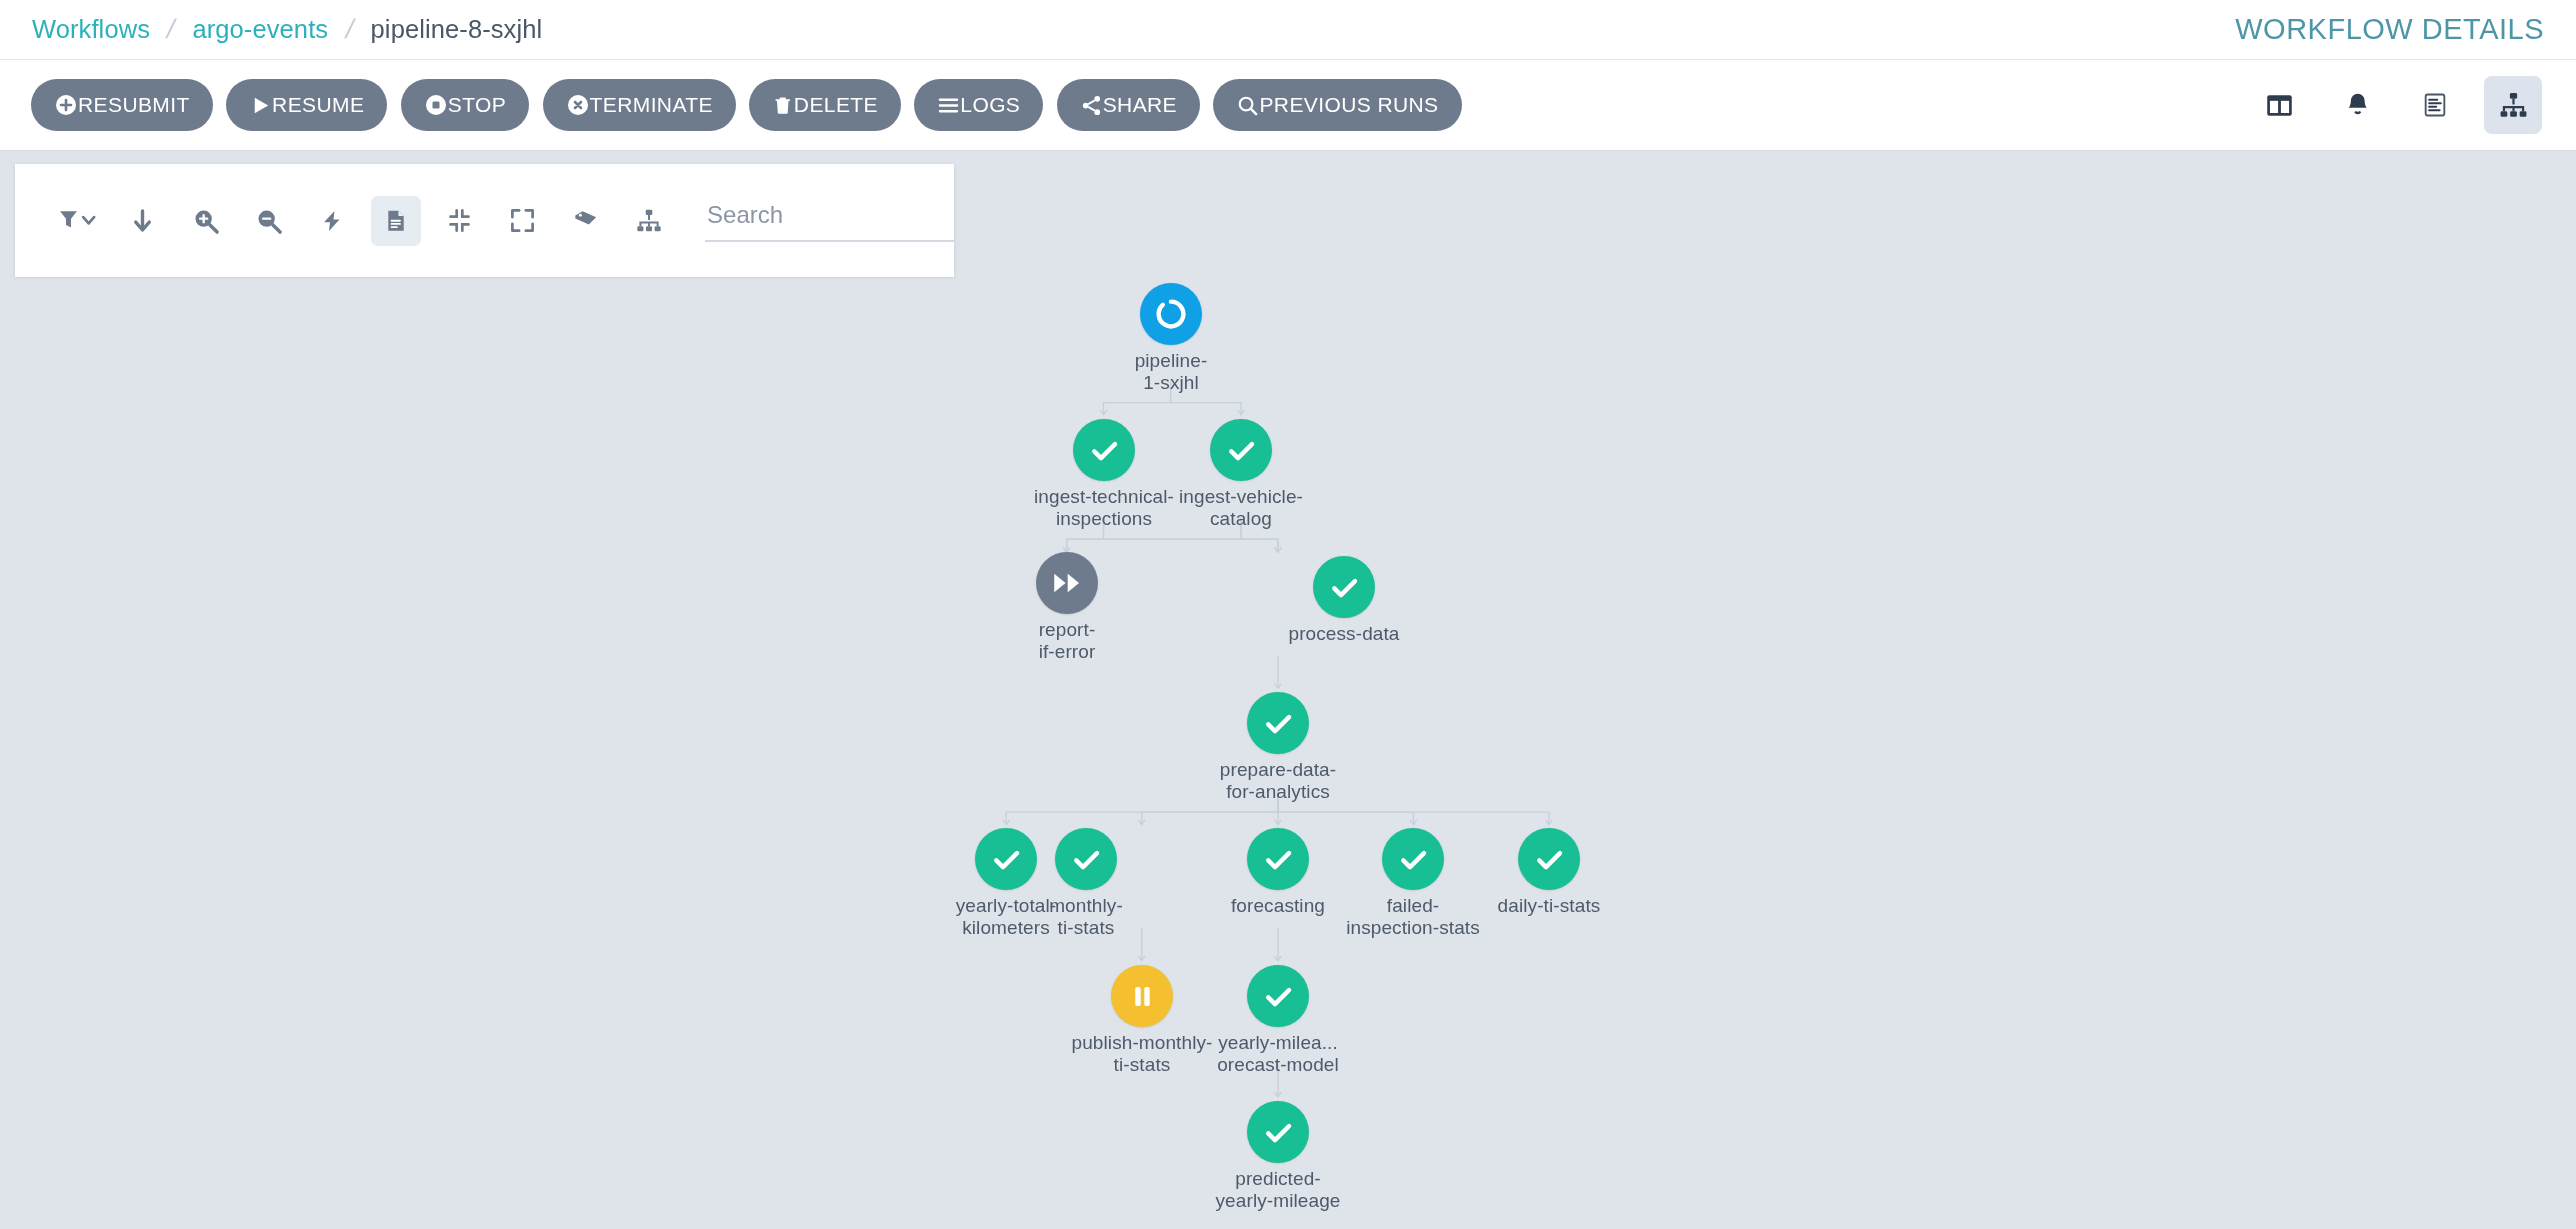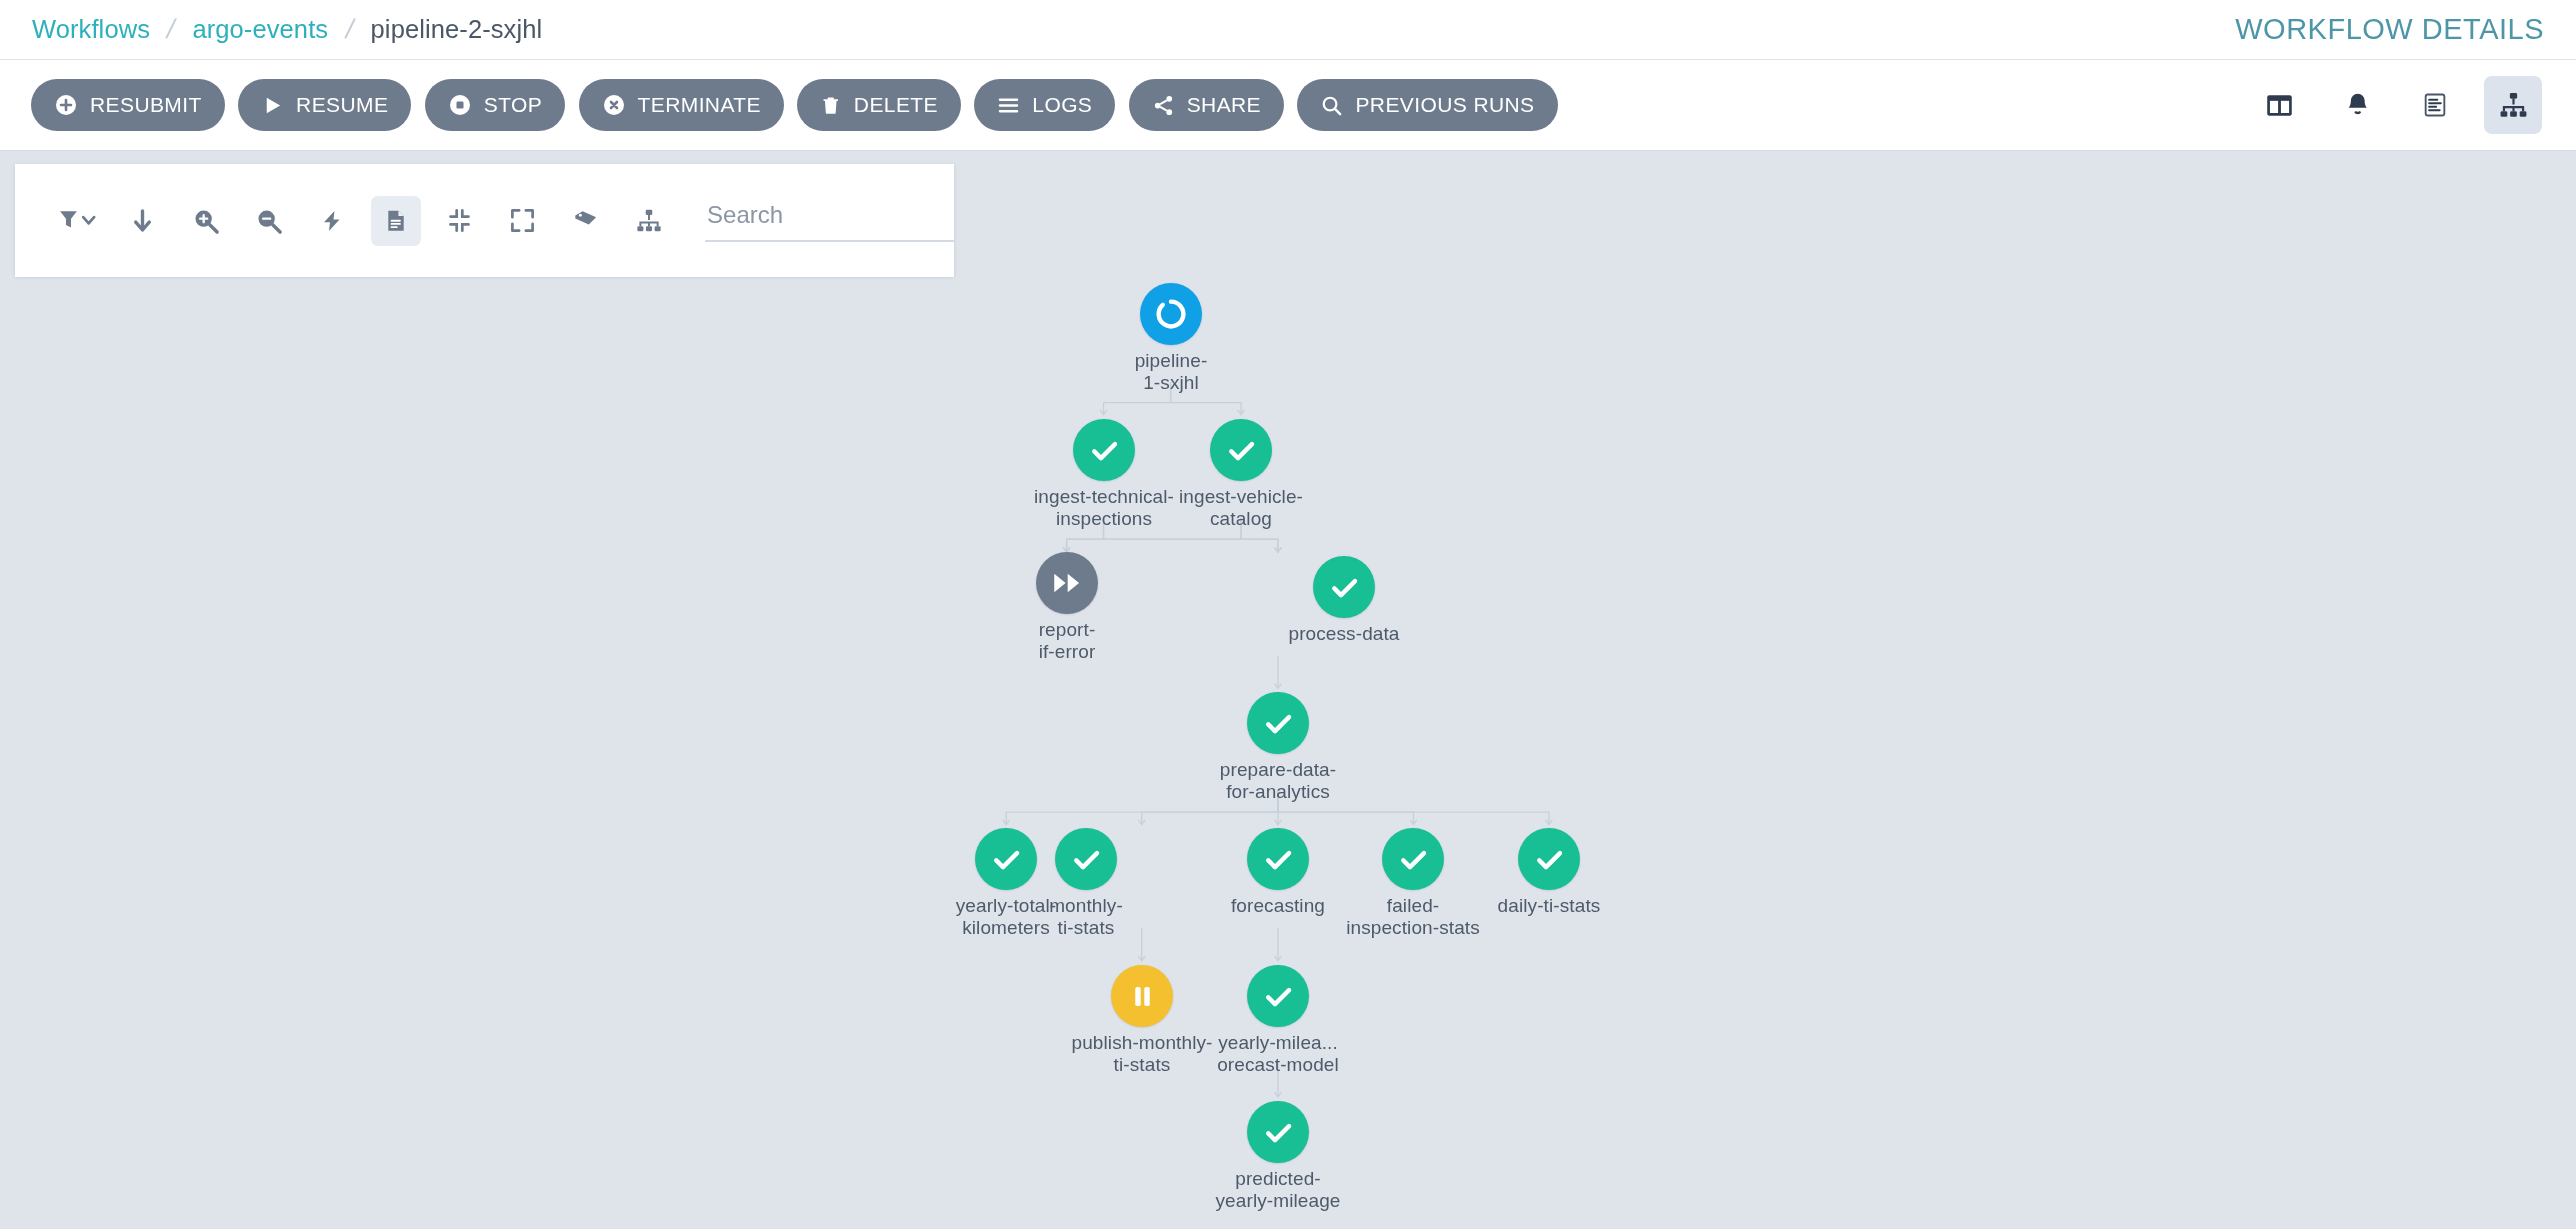--- a/index.html
+++ b/index.html
@@ -55,21 +55,20 @@
     padding: 0 27px 0 31px;
   }
   #action-buttons { display: flex; align-items: center; gap: 13.4px; }
   .action-btn {
     height: 52px;
     border-radius: 26px;
     background: #6d7b8d;
     color: #ffffff;
     display: flex;
     align-items: center;
-    gap: 12px;
     padding: 0 23px;
     font-size: 21px;
     letter-spacing: 0.4px;
     cursor: pointer;
     border: none;
     white-space: nowrap;
     font-family: "Liberation Sans", sans-serif;
   }
   .action-btn svg { flex: none; display: block; }
 
@@ -162,21 +161,21 @@
 </style>
 </head>
 <body>
 
 <div id="breadcrumb-bar">
   <div id="breadcrumb">
     <span class="crumb-link">Workflows</span>
     <span class="crumb-sep">/</span>
     <span class="crumb-link">argo-events</span>
     <span class="crumb-sep">/</span>
-    <span class="crumb-current">pipeline-2-sxjhl</span>
+    <span class="crumb-current">pipeline-8-sxjhl</span>
   </div>
   <div id="workflow-details-title">WORKFLOW DETAILS</div>
 </div>
 
 <div id="action-bar">
   <div id="action-buttons">
 
     <button class="action-btn">
       <span>
         <svg width="24" height="24" viewBox="0 0 24 24">

